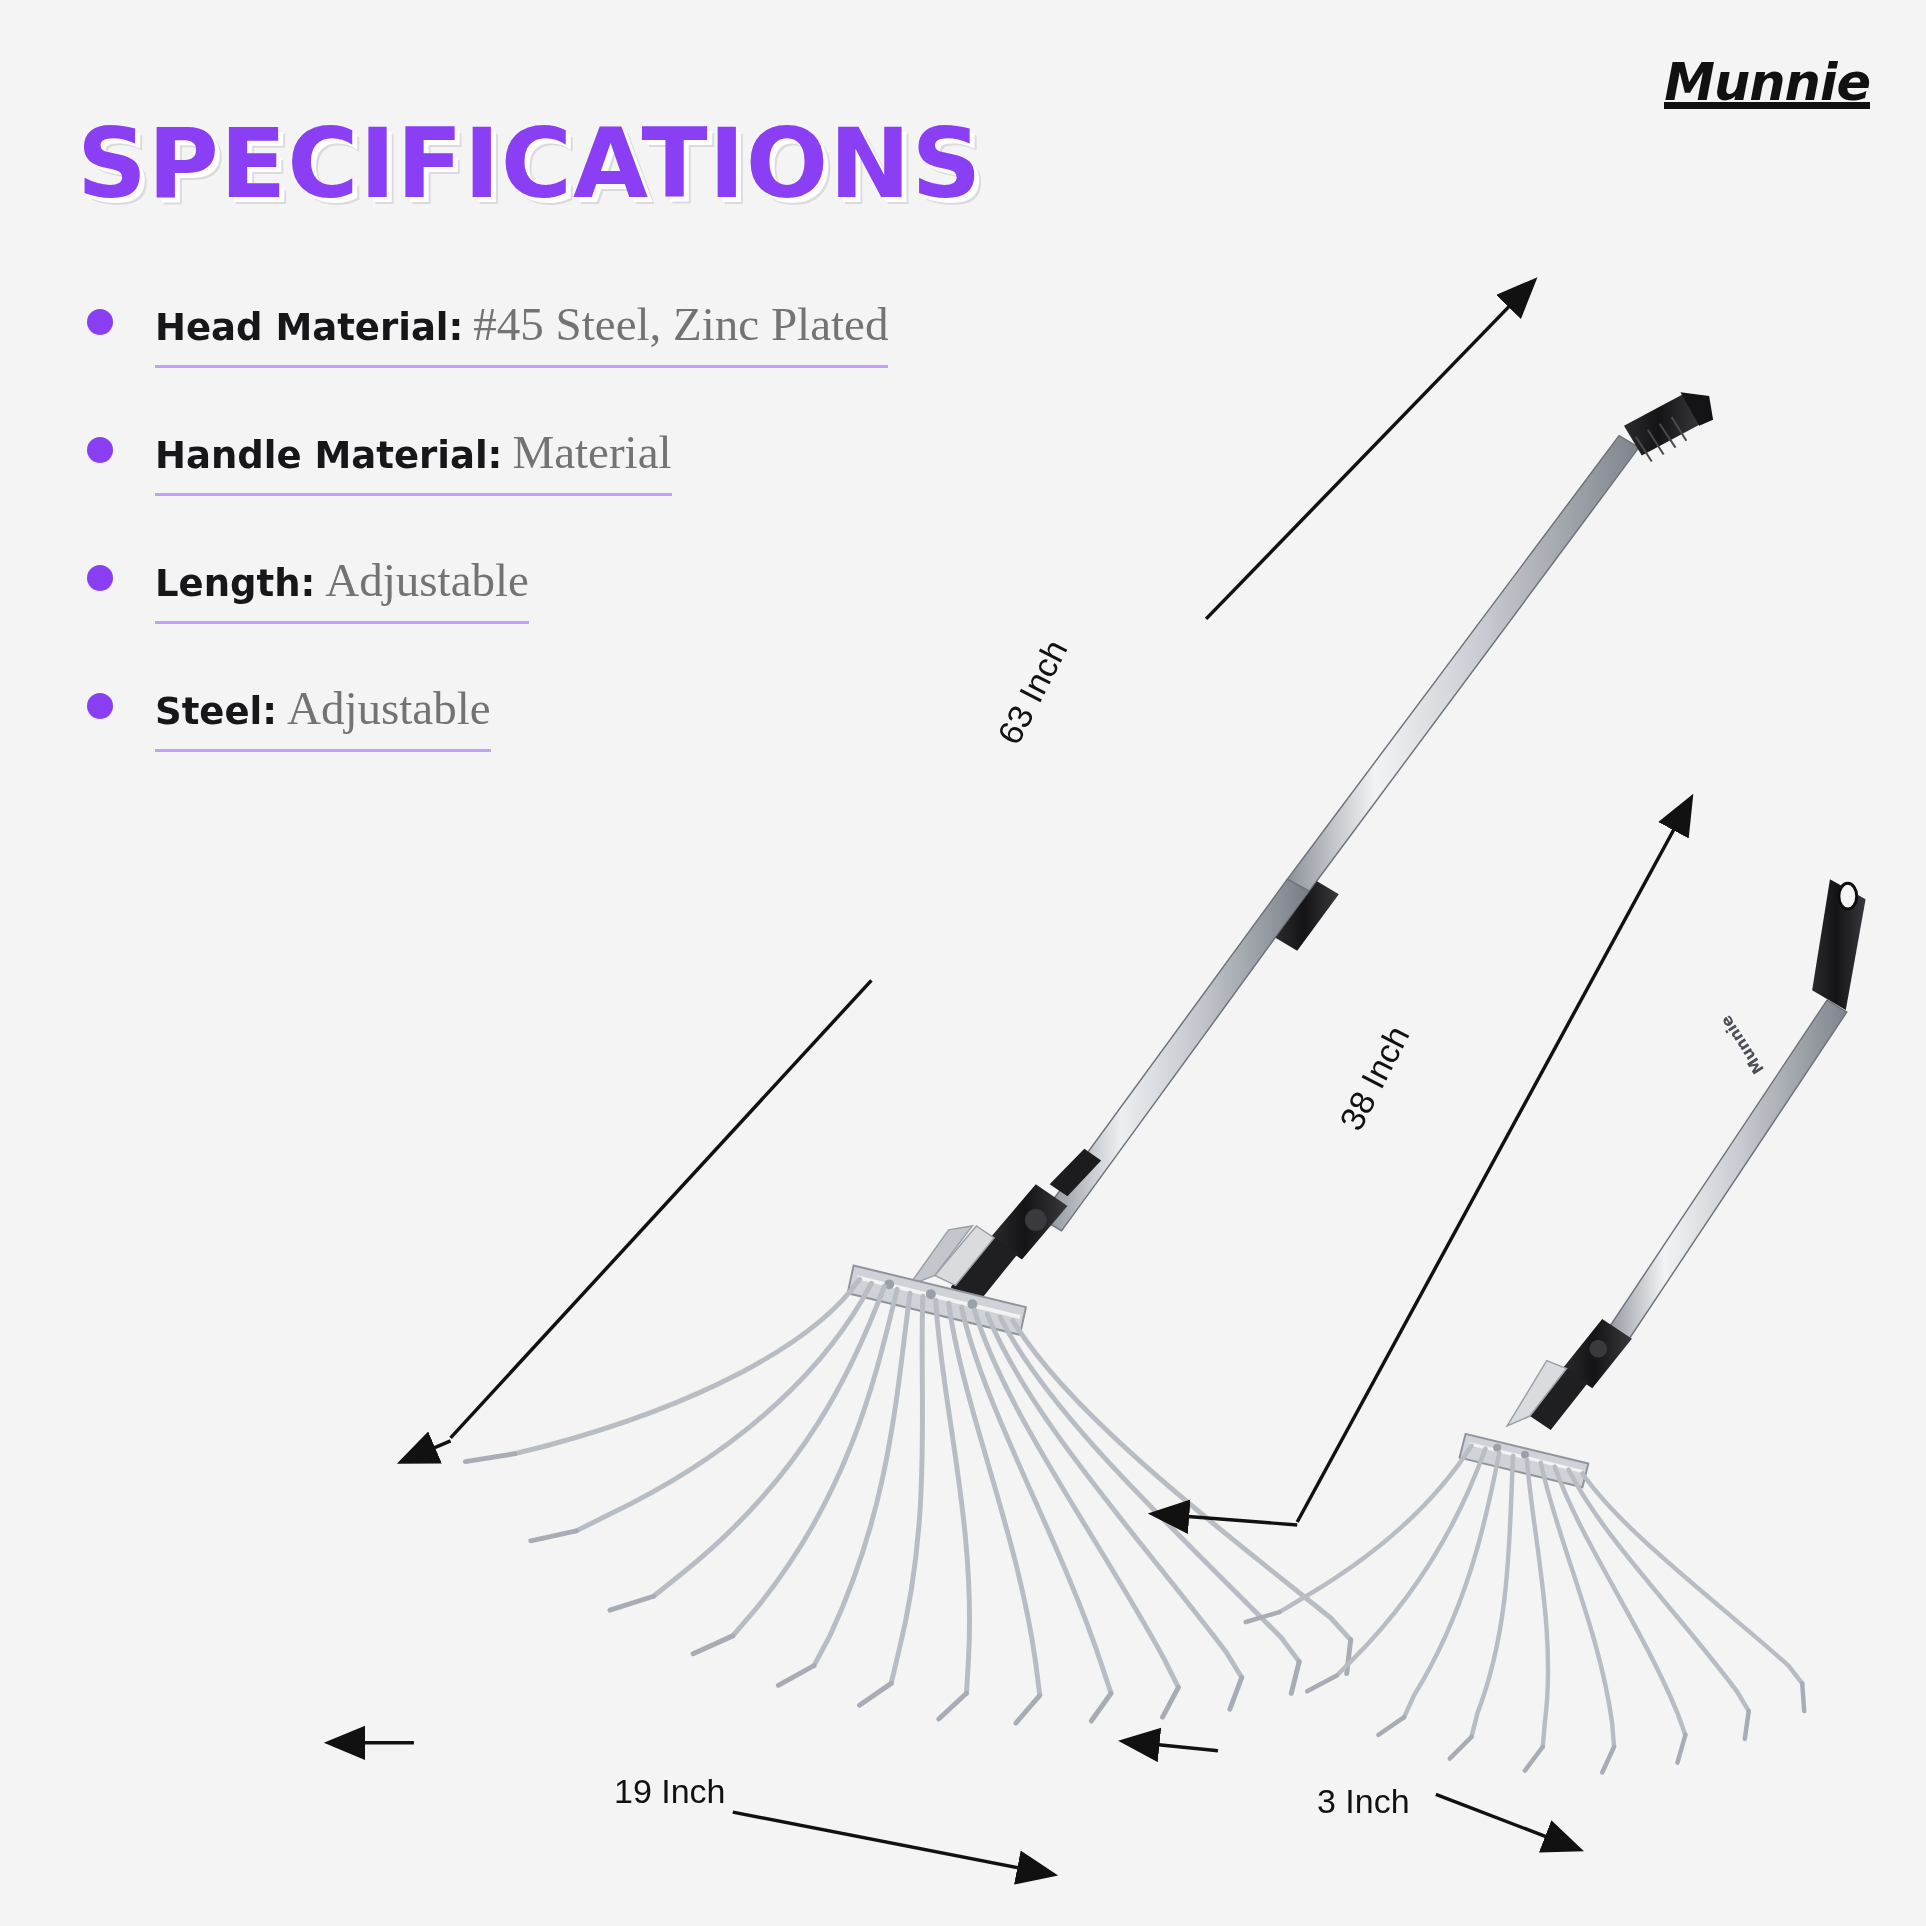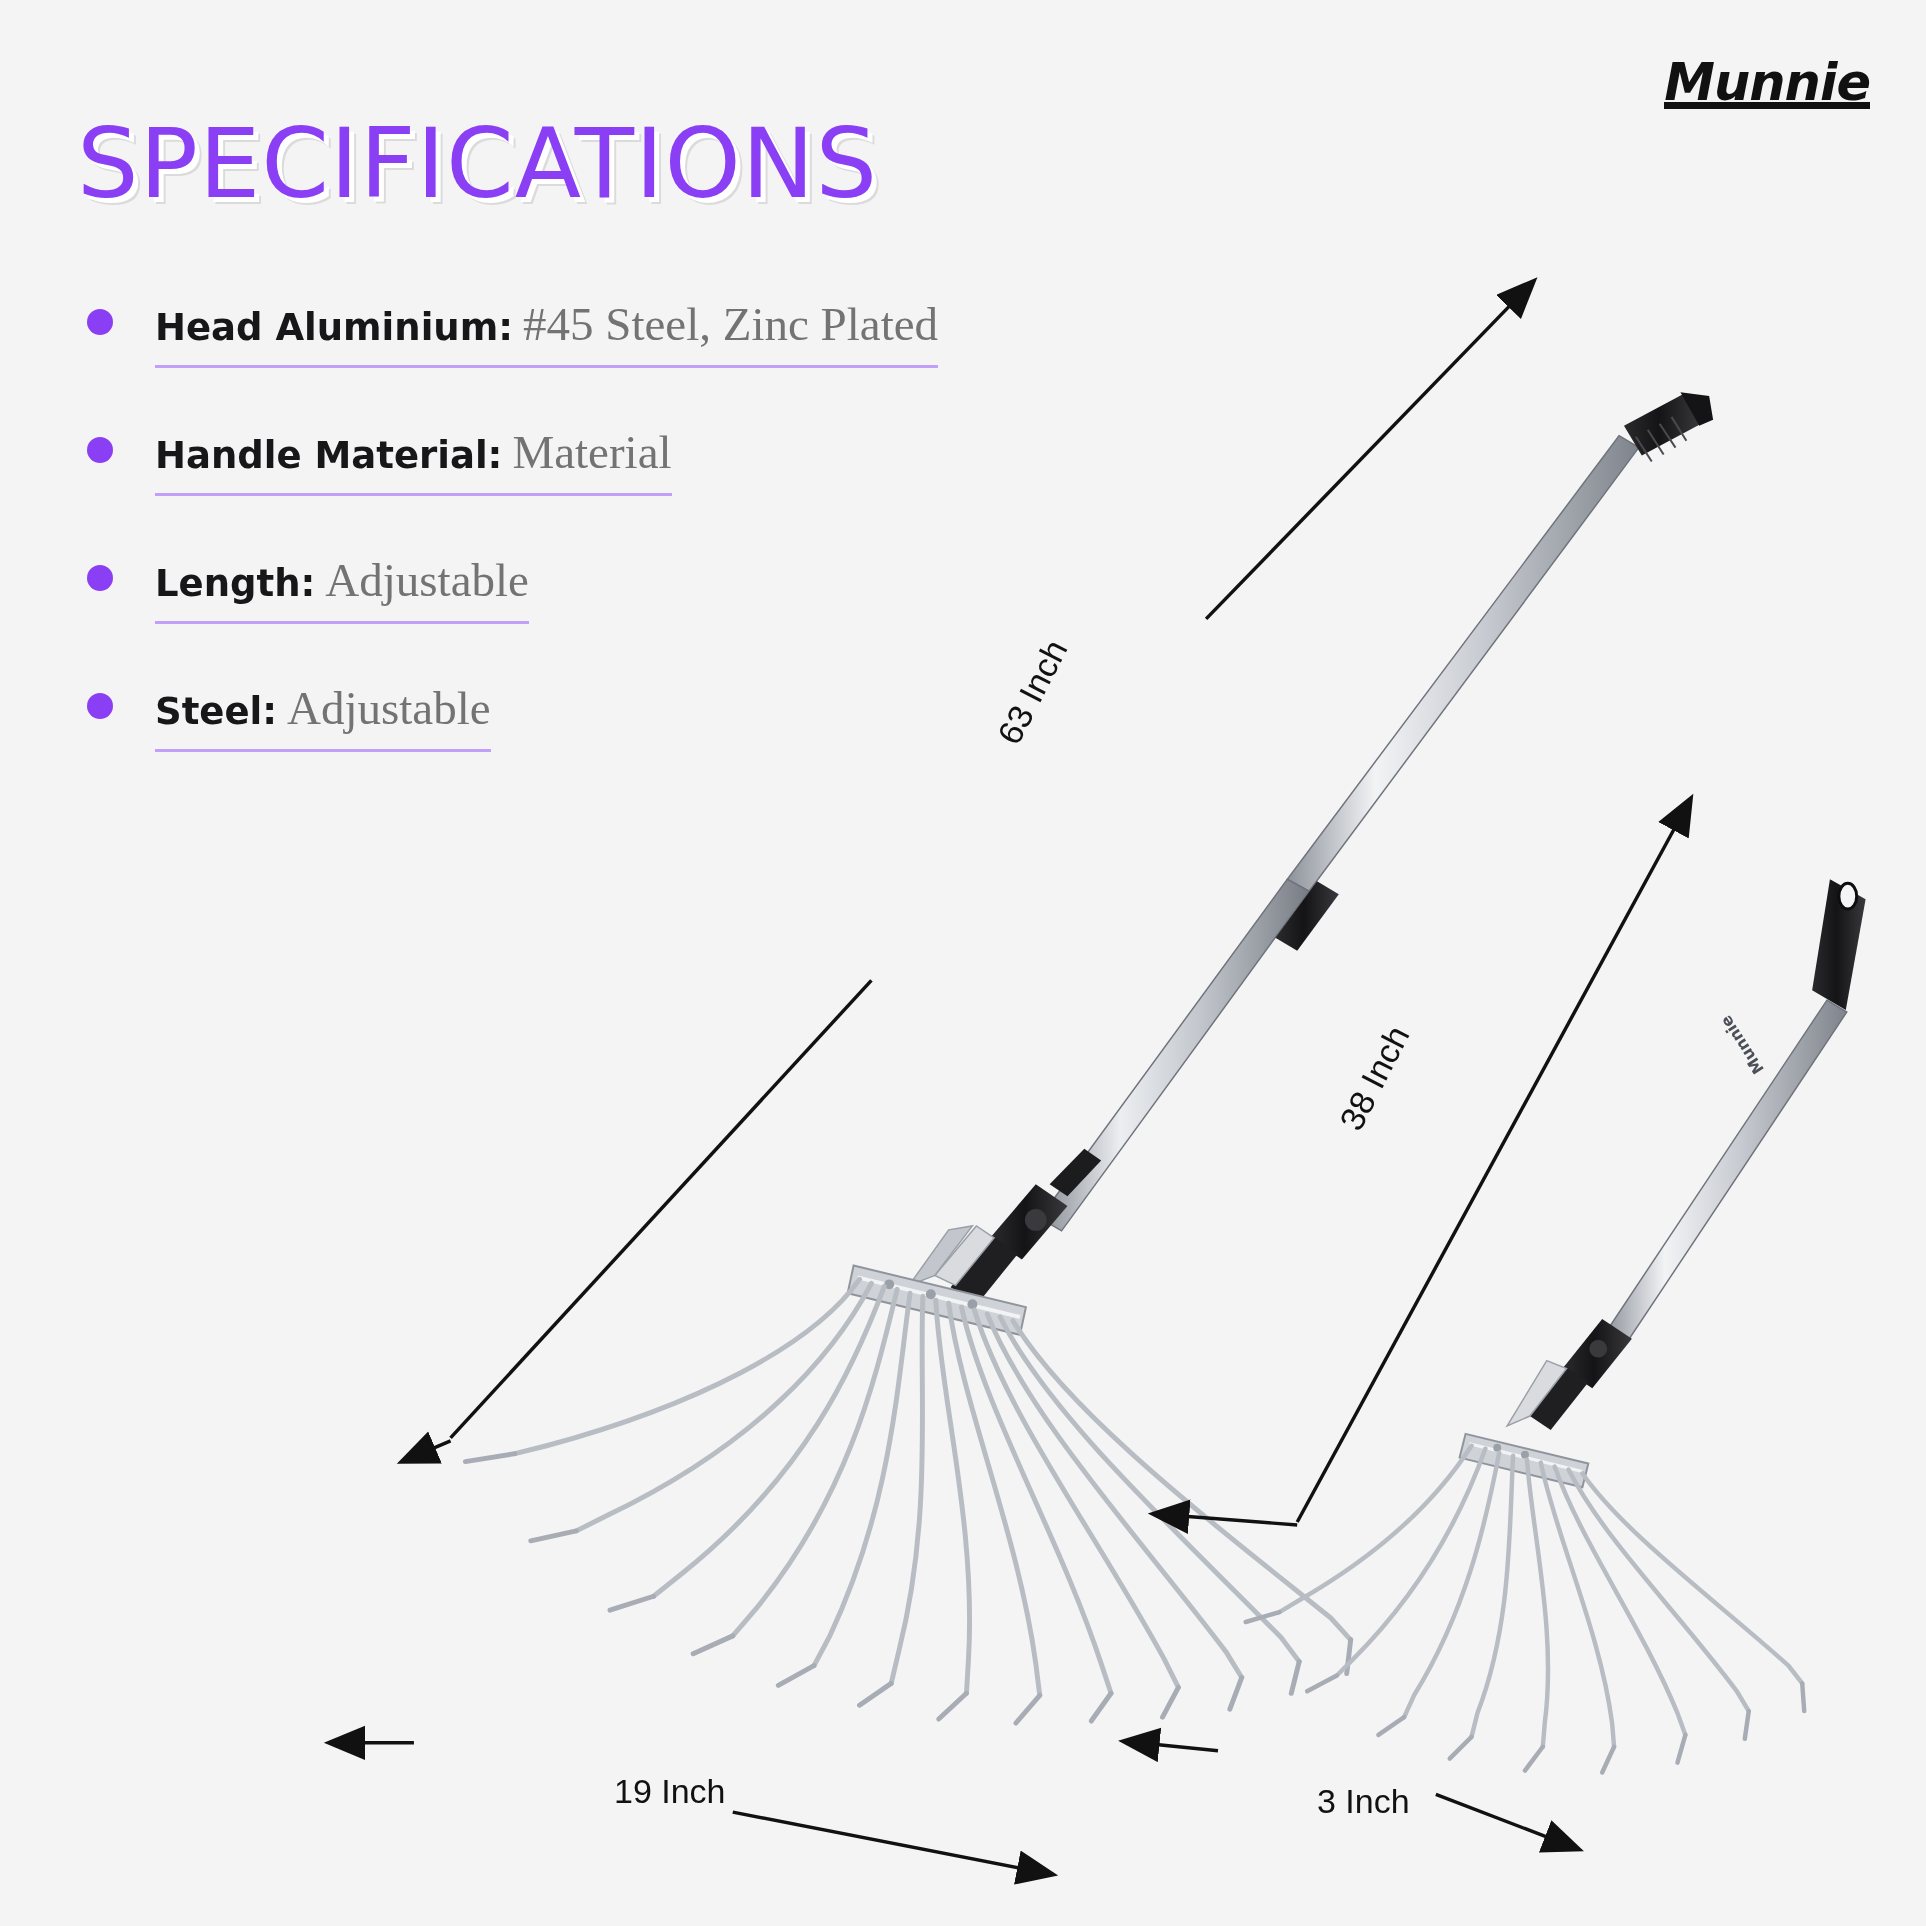--- a/index.html
+++ b/index.html
@@ -35,21 +35,21 @@
     margin-top: -6px;
     width: 100%;
   }
 
   
   .title {
     position: absolute;
     left: 77px;
     top: 107px;
     font-family: "DejaVu Sans", sans-serif;
-    font-weight: normal;
+    font-weight: bold;
     font-size: 97px;
     letter-spacing: 1px;
     color: #8b3ff5;
     text-shadow: 5px 5px 0 #ffffff, 7px 7px 0 rgba(0,0,0,0.10);
   }
 
   
   .spec-list {
     position: absolute;
     left: 87px;
@@ -118,21 +118,21 @@
   <span class="underbar"></span>
 </div>
 
 <div class="title">SPECIFICATIONS</div>
 
 <div class="spec-list">
 
   <div class="spec-row">
     <span class="bullet"></span>
     <span class="spec-text-wrap">
-      <span class="spec-label">Head Aluminium:</span><span class="spec-value">#45 Steel, Zinc Plated</span>
+      <span class="spec-label">Head Material:</span><span class="spec-value">#45 Steel, Zinc Plated</span>
     </span>
   </div>
 
   <div class="spec-row">
     <span class="bullet"></span>
     <span class="spec-text-wrap">
       <span class="spec-label">Handle Material:</span><span class="spec-value">Material</span>
     </span>
   </div>
 

